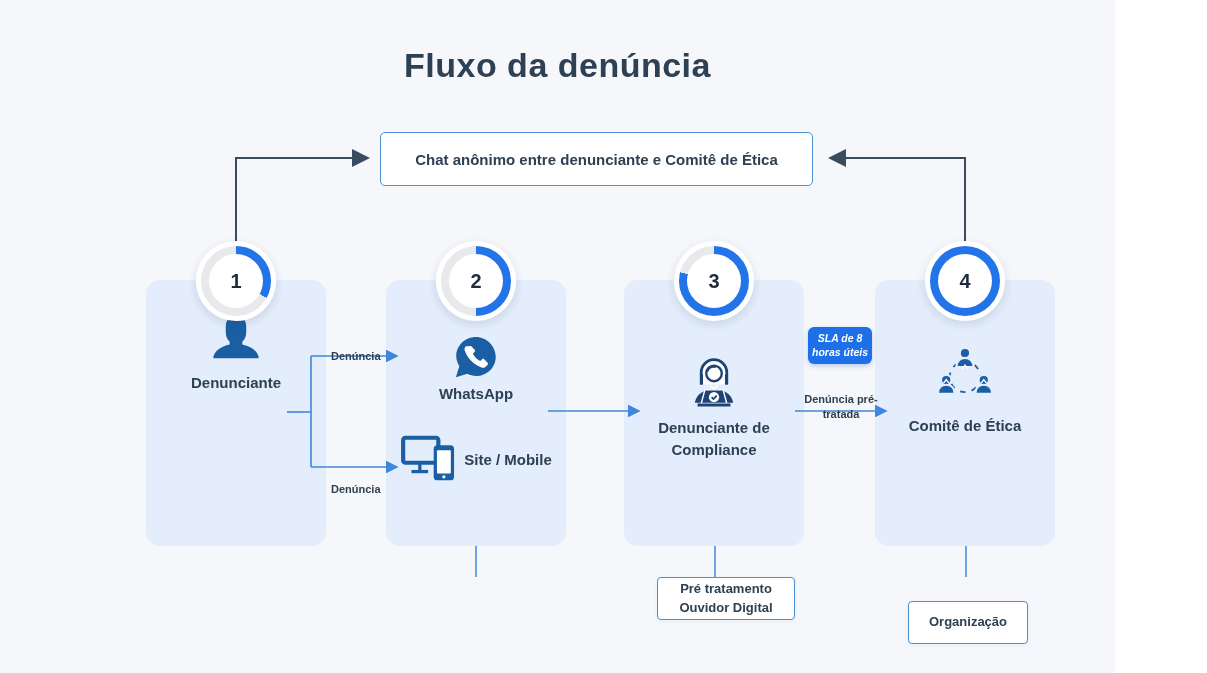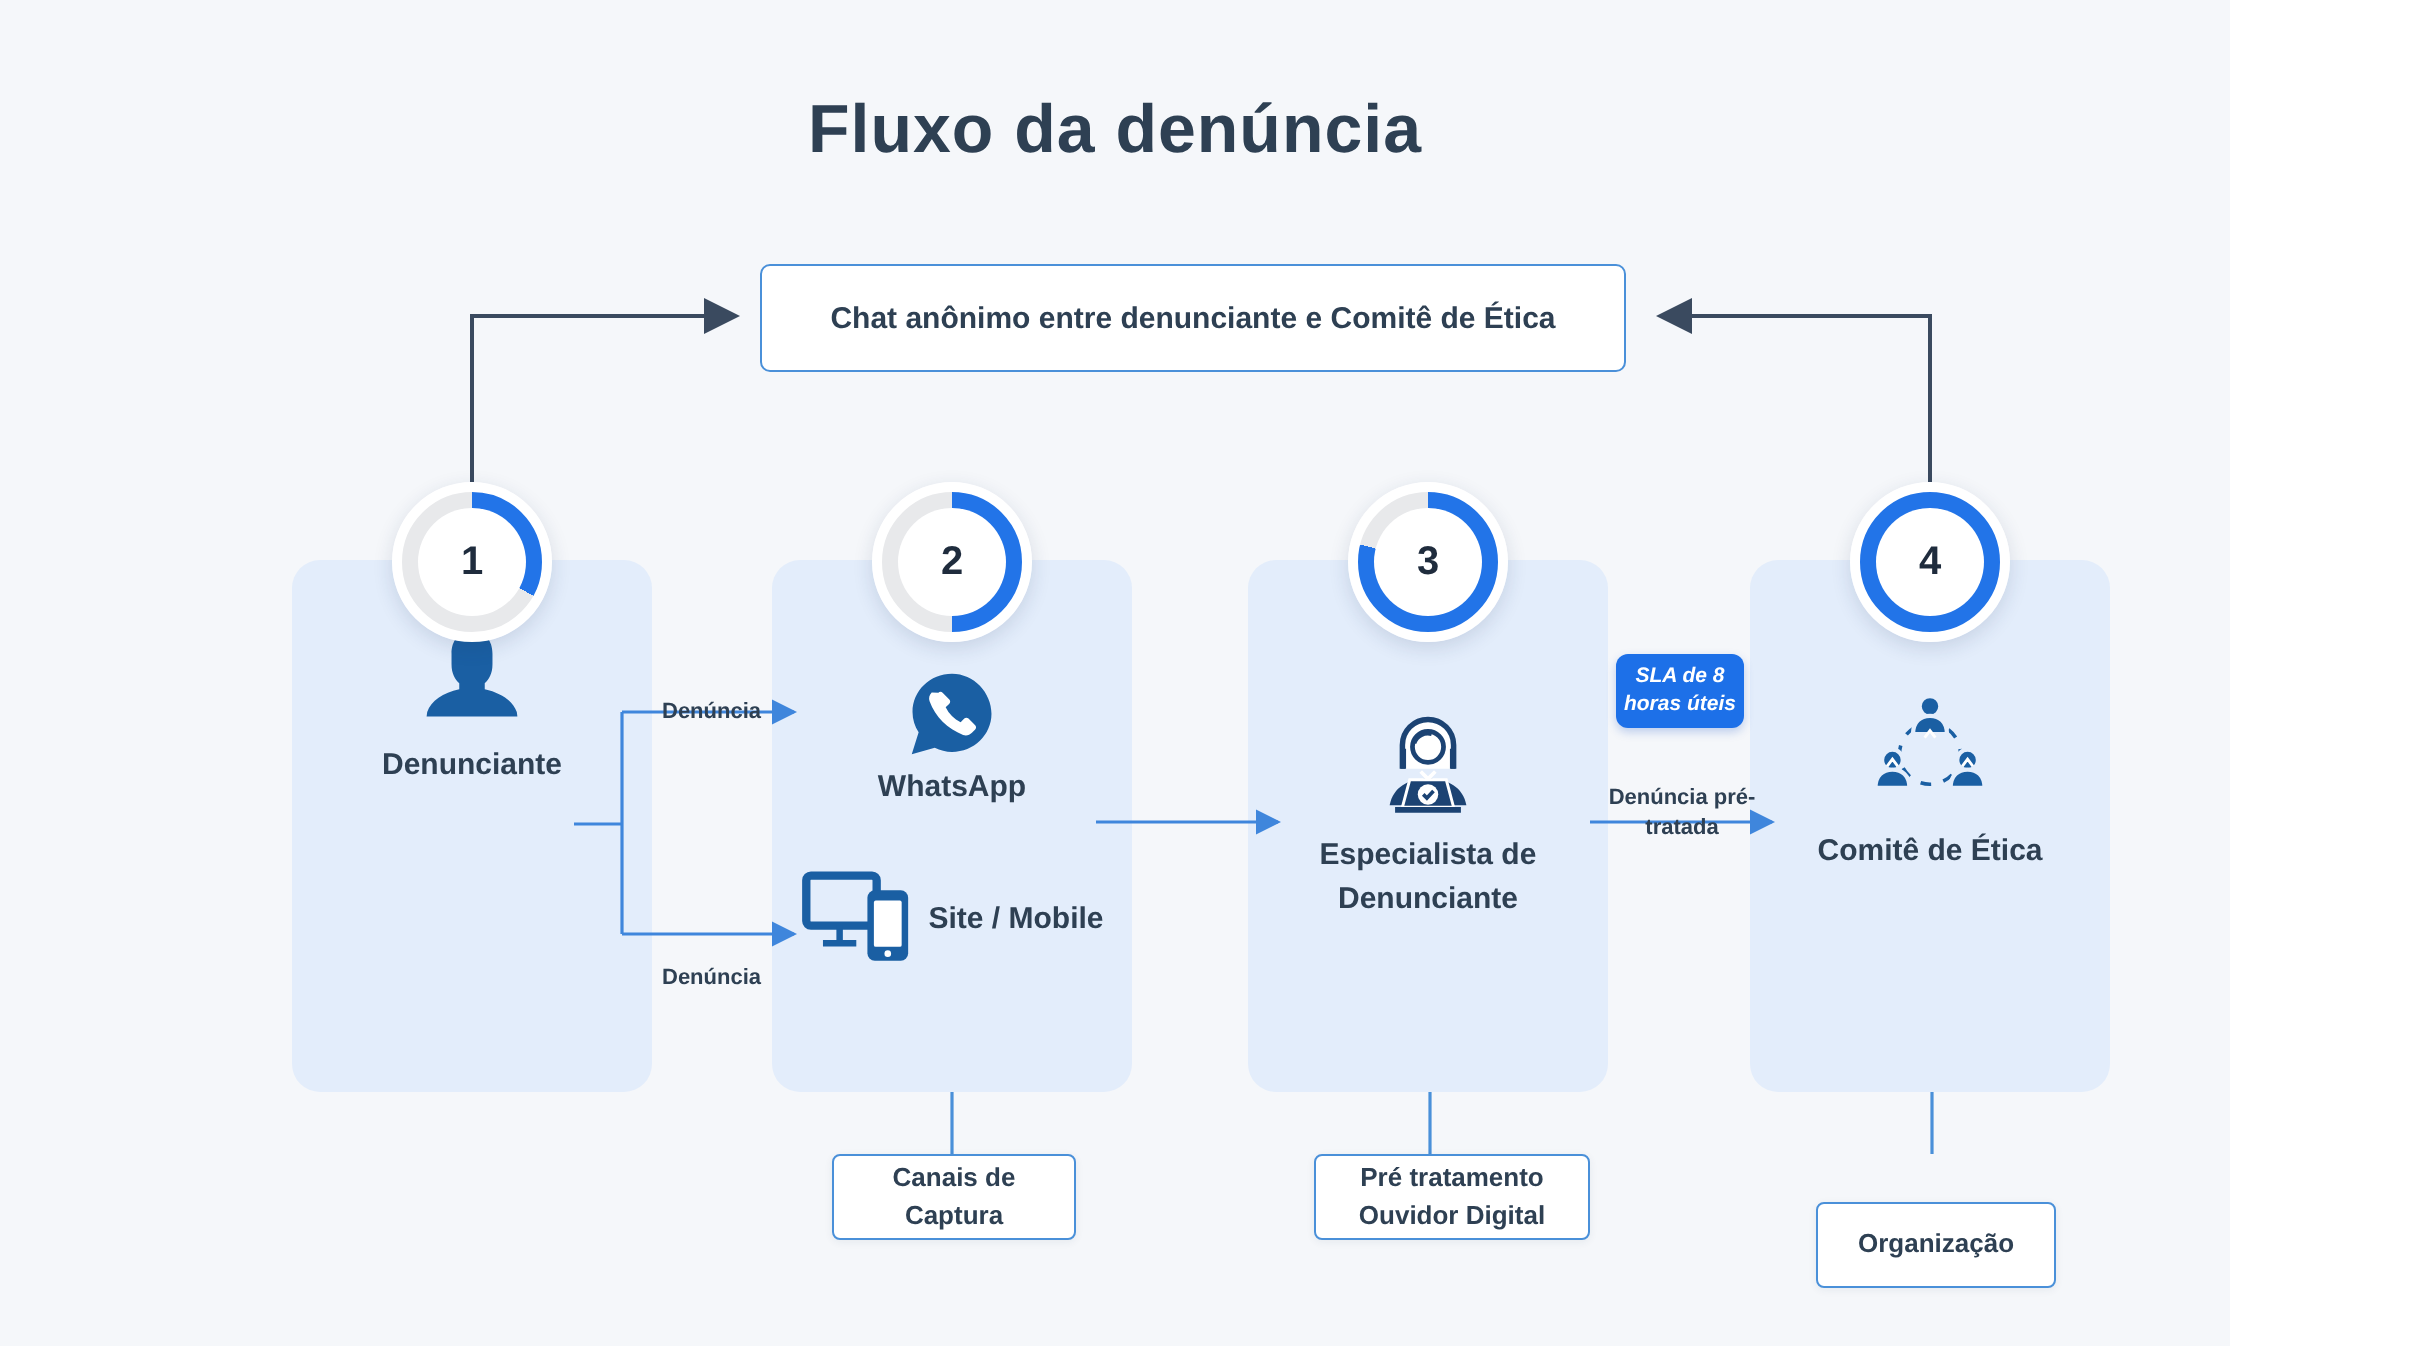--- a/index.html
+++ b/index.html
@@ -132,21 +132,21 @@
         <circle cx="38" cy="30" r="8.5" fill="#fff" stroke="currentColor" stroke-width="2.6"></circle>
         <path d="M30.5 28c1.5-4 5.5-6 9.5-5" fill="none" stroke="currentColor" stroke-width="2.2"></path>
         <path d="M24.5 42v-11 M51.5 42v-11" stroke="currentColor" stroke-width="3"></path>
         <path d="M17 62c2-10 10-14.5 21-14.5S57 52 59 62z" fill="currentColor"></path>
         <path d="M38 47.5l-4-4 M38 47.5l4-4" stroke="#fff" stroke-width="2"></path>
         <path d="M24 63l4-15h20l4 15z" fill="currentColor" stroke="#fff" stroke-width="1.6"></path>
         <circle cx="38" cy="56" r="5.6" fill="#fff"></circle>
         <path d="M35.4 56l2 2 3.6-3.8" fill="none" stroke="currentColor" stroke-width="2"></path>
         <line x1="20" y1="64.5" x2="56" y2="64.5" stroke="currentColor" stroke-width="3.2"></line>
       </svg>
-      <div class="panel-label" style="width:150px">Especialista de Denunciante</div>
+      <div class="panel-label" style="width:150px">Denunciante de Compliance</div>
     </div>
   </div>
 
   <div class="panel" style="left:875px">
     <div class="panel-inner" style="padding-top:66px;gap:9px;">
       <svg class="icon" width="68" height="60" viewBox="0 0 76 66">
         <circle cx="38" cy="34" r="17" fill="none" stroke="currentColor" stroke-width="2" stroke-dasharray="6 7"></circle>
         <g fill="currentColor" stroke="var(--panel-blue,#e3edfb)" stroke-width="2.4">
           <g transform="translate(38,14)">
             <circle cx="0" cy="-6.5" r="5.8"></circle>
@@ -172,23 +172,20 @@
 
   <div class="flow-note" style="left:331px;top:338px;">Denúncia</div>
   <div class="flow-note" style="left:331px;top:471px;">Denúncia</div>
 
   <div class="sla-badge">
     <span>SLA de 8 horas úteis</span>
   </div>
 
   <div class="flow-note pre-treated">Denúncia pré-tratada</div>
 
-  <div class="note-box" style="left:416px;width:122px;">
-    <span style="width:100px">Canais de Captura</span>
-  </div>
   <div class="note-box" style="left:657px;width:138px;">
     <span style="width:120px">Pré tratamento Ouvidor Digital</span>
   </div>
   <div class="note-box" style="left:908px;width:120px;margin-top:24px;">
     <span>Organização</span>
   </div>
 
 </div>
 
 </body></html>

